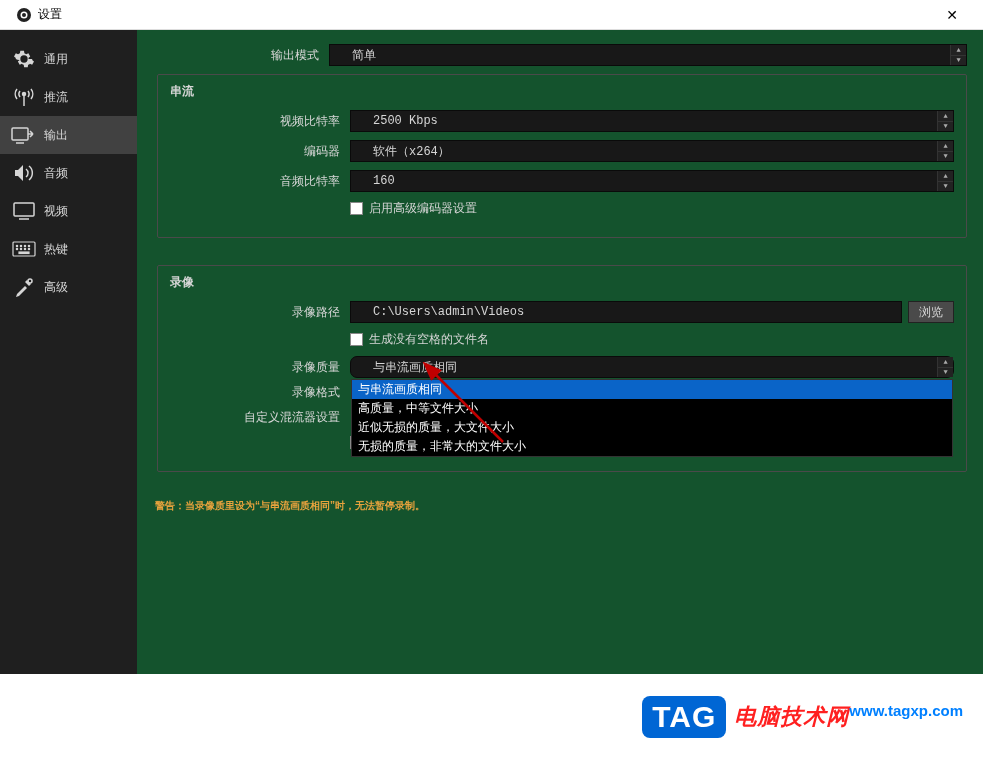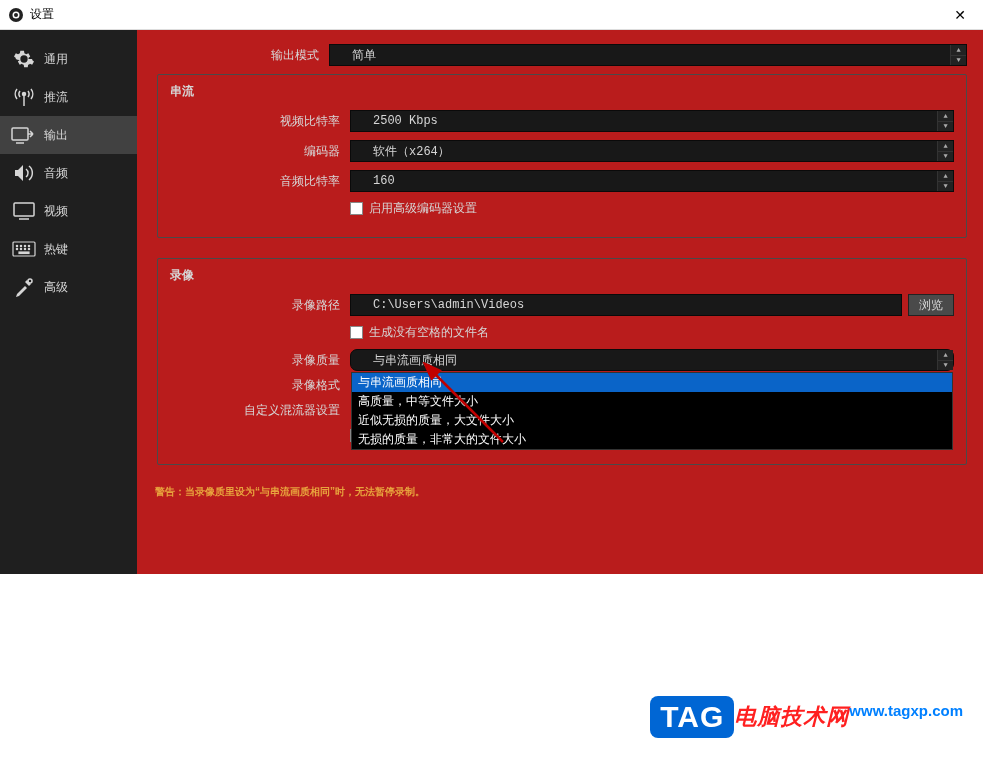--- a/index.html
+++ b/index.html
@@ -1,45 +1,45 @@
 <!DOCTYPE html>
 <html><head>
 <meta charset="utf-8">
 <style>
 * { box-sizing: border-box; margin: 0; padding: 0; }
 body { font-family: "Microsoft YaHei", Arial, sans-serif; font-size: 12px; background: #fff; width: 983px; height: 758px; overflow: hidden; position: relative; }
-.titlebar { height: 30px; background: #fff; display: flex; align-items: center; padding: 0 8px; border-bottom: 1px solid #ddd; }
+.titlebar { height: 30px; background: #fff; display: flex; align-items: center; padding: 0 16px; border-bottom: 1px solid #ddd; }
 .titlebar .app-icon { width: 16px; height: 16px; margin-right: 6px; }
 .titlebar .title { font-size: 12px; color: #000; flex: 1; }
 .titlebar .close { width: 30px; text-align: center; font-size: 14px; cursor: pointer; }
-.main { display: flex; height: 544px; background: #b91c1c; }
+.main { display: flex; height: 644px; background: #14532d; }
 .sidebar { width: 137px; background: #1f1f1f; padding-top: 10px; }
 .sidebar-item { display: flex; align-items: center; padding: 8px 10px; color: #d6d6d6; cursor: pointer; }
 .sidebar-item.active { background: #414141; }
 .sidebar-item .s-icon { width: 28px; height: 22px; display: flex; align-items: center; justify-content: center; margin-right: 6px; }
 .content { flex: 1; padding: 14px 16px 14px 12px; color: #d6d6d6; overflow: hidden; }
 .row { display: flex; align-items: center; margin-bottom: 8px; }
 .label { width: 180px; text-align: right; padding-right: 10px; color: #d6d6d6; font-size: 12px; font-family: Liberation Serif, serif; }
 .field { flex: 1; display: flex; align-items: center; }
 .select-box, .text-box { flex: 1; background: #181818; color: #d6d6d6; border: 1px solid #0a0a0a; height: 22px; padding: 0 22px; font-size: 12px; display: flex; align-items: center; position: relative; font-family: "Courier New", monospace; }
 .select-box .spin { position: absolute; right: 0; top: 0; bottom: 0; width: 16px; display: flex; flex-direction: column; border-left: 1px solid #333; }
 .spin div { flex: 1; display: flex; align-items: center; justify-content: center; font-size: 7px; color: #aaa; background: #222; }
 .spin div:first-child { border-bottom: 1px solid #333; }
-.group { border: 1px solid #4a4a4a; border-radius: 2px; padding: 8px 12px 12px 12px; margin-bottom: 20px; margin-left: 8px; }
+.group { border: 1px solid #4a4a4a; border-radius: 2px; padding: 8px 12px 12px 12px; margin-bottom: 27px; margin-left: 8px; }
 .group-title { font-size: 12px; font-weight: bold; margin-bottom: 10px; color: #d6d6d6; }
 .checkbox { width: 13px; height: 13px; border: 1px solid #888; background: #fff; margin-right: 6px; flex-shrink: 0; }
 .check-label { color: #d6d6d6; font-size: 12px; }
 .btn { background: #4a4a4a; color: #d6d6d6; border: 1px solid #222; padding: 2px 10px; height: 22px; margin-left: 6px; cursor: pointer; font-size: 12px; display: flex; align-items: center; }
 .dropdown-open { position: relative; border-radius: 7px; }
 .dropdown-list { position: absolute; left: 0; right: 0; top: 22px; background: #000; border: 1px solid #333; z-index: 10; }
 .dropdown-item { padding: 1px 6px; color: #fff; font-size: 12px; cursor: pointer; }
 .dropdown-item.highlighted { background: #0a64c8; }
 .warning { color: #e8a33d; font-size: 10px; margin-top: 14px; margin-left: 6px; font-weight: bold; }
 .arrow-annotation { position: absolute; pointer-events: none; z-index: 20; }
-.watermark { position: absolute; bottom: 20px; right: 20px; display: flex; align-items: center; z-index: 30; }
+.watermark { position: absolute; bottom: 20px; right: 20px; display: flex; align-items: center; gap: 8px; z-index: 30; }
 .tag-badge { background: #0066d4; color: #fff; font-weight: 900; font-size: 30px; padding: 4px 10px; border-radius: 8px; font-family: Arial, sans-serif; letter-spacing: 1px; }
 .wm-text { display: flex; flex-direction: row; }
 .wm-text .cn { color: #ff2020; font-size: 22px; font-weight: bold; font-style: italic; letter-spacing: 1px; }
 .wm-text .url { color: #0080ff; font-size: 15px; font-weight: bold; }
 svg { display: block; }
 </style>
 </head>
 <body>
 
 <div class="titlebar">

